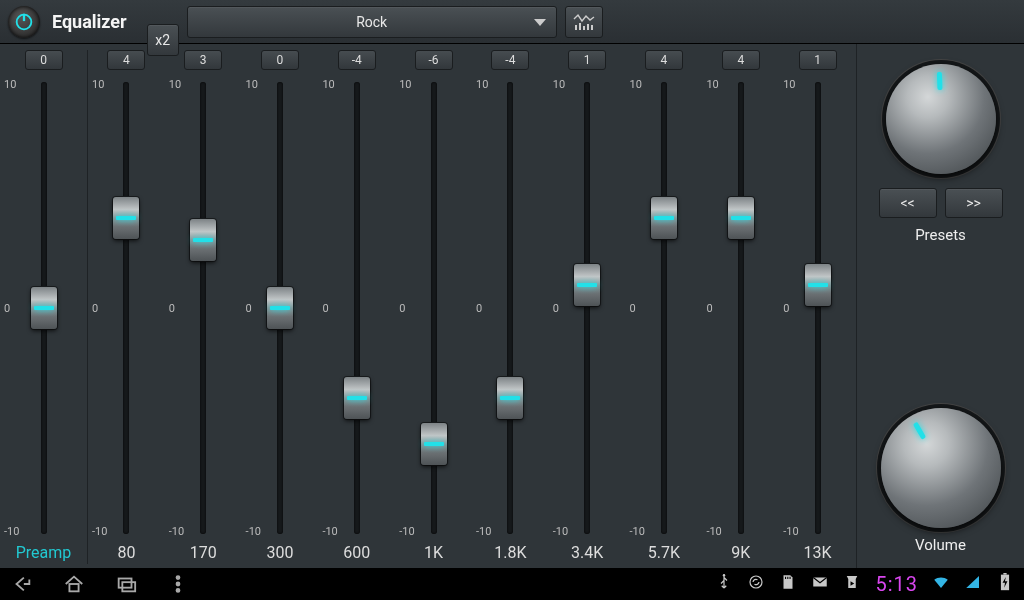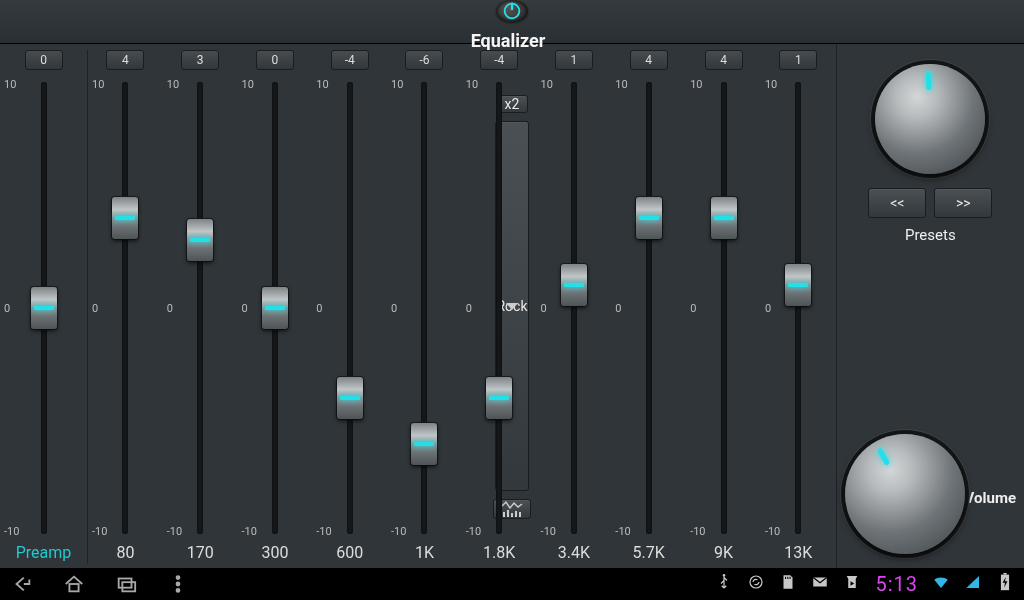--- a/index.html
+++ b/index.html
@@ -1,19 +1,19 @@
 <!DOCTYPE html>
 <html><head>
 <meta charset="utf-8">
 <style>
   * { box-sizing: border-box; margin: 0; padding: 0; }
   html, body { width: 1024px; height: 600px; overflow: hidden; font-family: "Roboto","Helvetica Neue",Arial,sans-serif; background:#000; color:#ddd; }
   .app { width:1024px; height:568px; background:#2f3539; display:flex; flex-direction:column; }
   
-  .toolbar { height:44px; background:linear-gradient(#343a3e,#2a2f33); border-bottom:1px solid #000; display:flex; align-items:center; padding:0 8px; gap:8px;flex-direction:column; }
+  .toolbar { height:44px; background:linear-gradient(#343a3e,#2a2f33); border-bottom:1px solid #000; display:flex; align-items:center; padding:0 8px; gap:8px; }
   .power-btn { width:32px; height:32px; border-radius:50%; background:radial-gradient(circle at 40% 35%,#555,#222); display:flex; align-items:center; justify-content:center; box-shadow:0 0 4px #000 inset,0 1px 2px rgba(0,0,0,.6); cursor:pointer; }
   .power-btn svg { width:22px; height:22px; }
   .title { font-size:18px; font-weight:bold; color:#f5f5f5; margin-left:4px; margin-right:12px; }
   .tb-btn { height:32px; background:linear-gradient(#4a5054,#33383c); border:1px solid #1a1d1f; border-radius:3px; color:#e8e8e8; font-size:14px; display:flex; align-items:center; justify-content:center; box-shadow:0 1px 0 rgba(255,255,255,.05) inset; cursor:pointer; }
   .x2-btn { width:32px;margin-top:36px; }
   .preset-dd { flex:0 0 370px; justify-content:center; position:relative; }
   .preset-dd .chev { position:absolute; right:10px; top:50%; transform:translateY(-50%); }
   .reset-btn, .saveas-btn { width:170px; }
   .vis-btn { width:38px; height:32px; }
   
@@ -37,21 +37,21 @@
   
   .right-col { flex:0 0 168px; display:flex; flex-direction:column; align-items:center; padding:20px 8px 8px 8px; border-left:1px solid #1e2225; }
   .knob { width:110px; height:110px; border-radius:50%; position:relative; cursor:pointer;
           background:radial-gradient(circle at 38% 30%,#d4d7d8 0%,#b6babc 20%,#6f7478 55%,#3a3f42 100%);
           box-shadow:0 3px 8px rgba(0,0,0,.8),0 0 0 4px #15181a,0 0 0 5px #444; }
   .knob .tick { position:absolute; left:50%; top:8px; width:5px; height:18px; background:#22e0e8; border-radius:2px; transform-origin:50% 47px; box-shadow:0 0 6px #22e0e8; }
   .knob-small { width:120px; height:120px; }
   .preset-nav { display:flex; gap:8px; margin-top:14px; }
   .nav-btn { width:58px; height:30px; }
   .right-label { margin-top:8px; font-size:15px; color:#eee; }
-  .vol-block { margin-top:auto; display:flex; align-items:center; padding-bottom:6px;font-weight:bold;}
+  .vol-block { margin-top:auto; display:flex; flex-direction:column; align-items:center; padding-bottom:6px;}
   
   .navbar { width:1024px; height:32px; background:#000; display:flex; align-items:center; padding:0 10px; gap:28px; color:#a8a8a8; }
   .nav-ico { width:24px; height:24px; display:flex; align-items:center; justify-content:center; cursor:pointer;}
   .nav-ico svg { width:22px; height:22px; stroke:#a8a8a8; fill:none; stroke-width:2; }
   .status { margin-left:auto; display:flex; align-items:center; gap:14px; }
   .status svg { width:18px; height:18px; fill:#c8c8c8; }
   .clock { color:#d946ef; font-size:20px; letter-spacing:1px; }
   .wifi,.cell,.batt { display:inline-block; }
 </style>
 </head>

